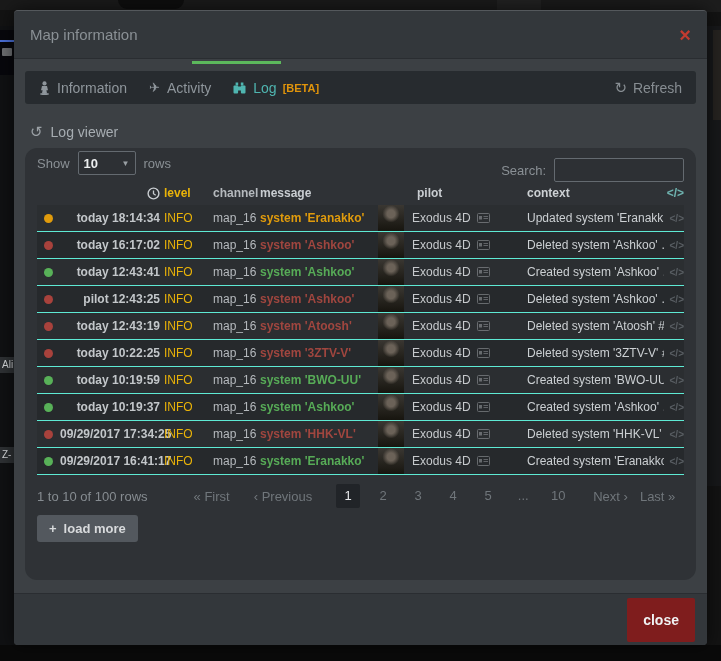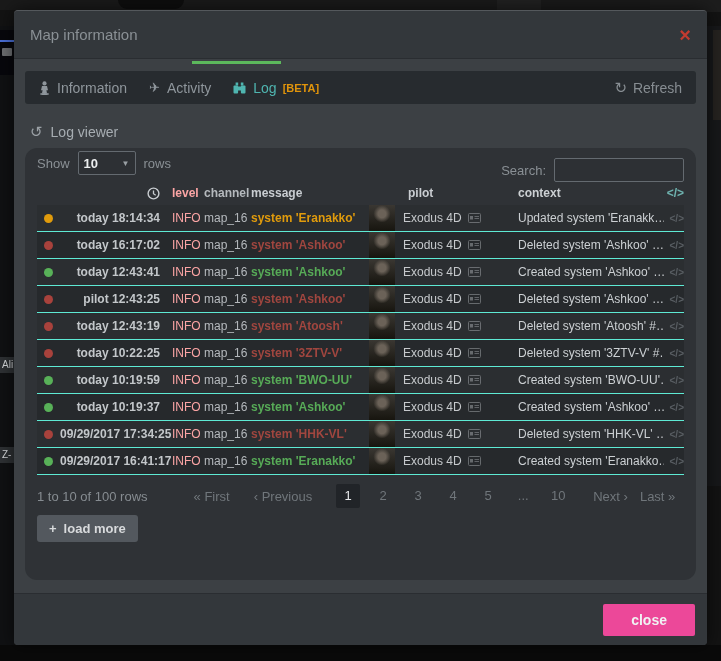--- a/index.html
+++ b/index.html
@@ -89,21 +89,21 @@
   .thead{height:24px;margin-top:3px;color:#c9cdd1;font-size:12px;font-weight:bold;}
   .trow{height:26px;border-bottom:1px solid #5eead4;font-size:12px;}
   .trow.odd{background:#2b2e31;}
   .trow.even{background:#26292c;}
   .c-dot{width:23px;display:flex;justify-content:center;}
   .dot{width:9px;height:9px;border-radius:50%;}
   .dot-orange{background:#e09b0c;}
   .dot-red{background:#a8423c;}
   .dot-green{background:#58b158;}
   .c-time{width:100px;text-align:right;color:#c3c7ca;font-weight:bold;white-space:nowrap;}
-  .c-level{width:32px;margin-left:12px;color:#fca5a5;}
+  .c-level{width:49px;margin-left:4px;color:#eab308;}
   .c-channel{width:47px;color:#b5b9bd;}
   .c-message{width:118px;overflow:hidden;white-space:nowrap;font-weight:bold;}
   .msg-orange{color:#e09b0c;}
   .msg-red{color:#a0463f;}
   .msg-green{color:#57ab57;}
   .c-pilot{width:149px;display:flex;align-items:center;overflow:hidden;}
   .avatar{
     width:26px;height:26px;flex:0 0 26px;margin-right:8px;
     background:
       radial-gradient(circle at 50% 34%, #6b6258 18%, rgba(0,0,0,0) 40%),
@@ -135,22 +135,22 @@
   .loadmore .plus{margin-right:7px;font-weight:bold;}
 
   
   .modal-footer{
     position:absolute;left:0;right:0;bottom:0;height:52px;
     background:#33373b;border-top:1px solid #2a2d31;border-radius:0 0 4px 4px;
     display:flex;align-items:center;justify-content:flex-end;padding:0 12px;
     box-sizing:border-box;
   }
   .close-btn{
-    background:#ec4899;color:#f0f2f3;border:none;border-radius:2px;
-    height:32px;padding:0 28px;font-size:14px;font-weight:bold;cursor:pointer;
+    background:#7f1d1d;color:#f0f2f3;border:none;border-radius:2px;
+    height:44px;padding:0 16px;font-size:14px;font-weight:bold;cursor:pointer;
     font-family:"Liberation Sans", sans-serif;
   }
   .svgicon{display:inline-block;vertical-align:middle;}
 </style>
 </head>
 <body>
 
 <div class="bg-top-strip"></div>
 <div class="bg-blob"></div>
 <div class="bg-rect-a"></div>

